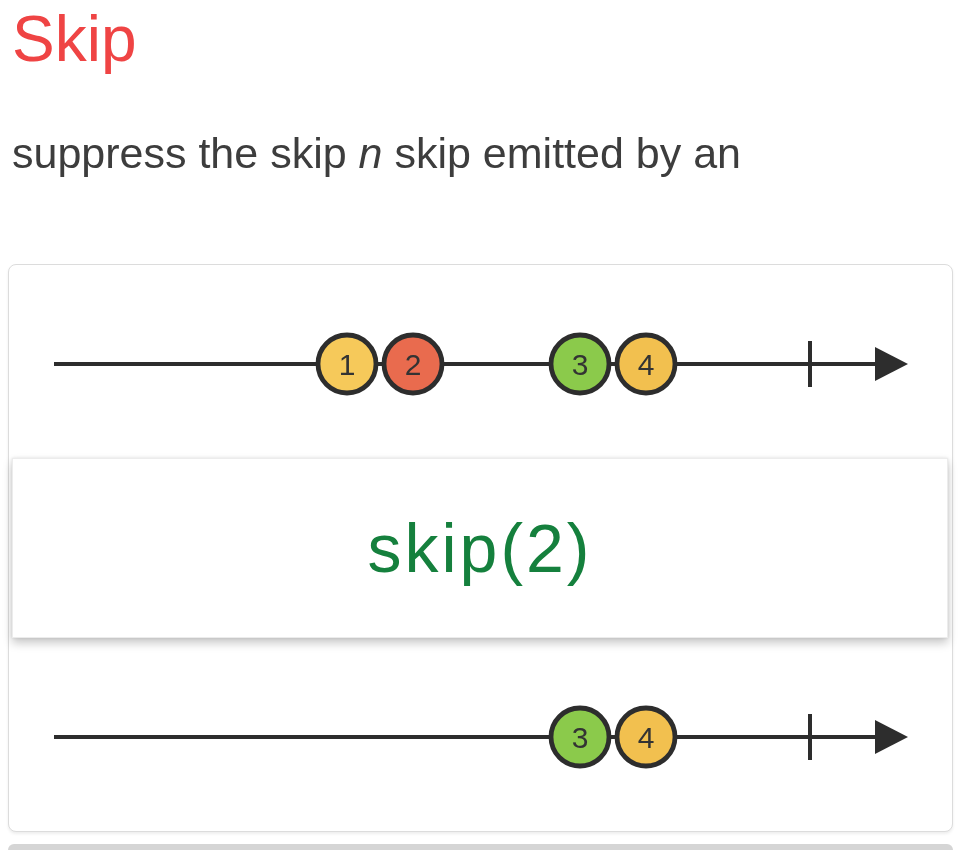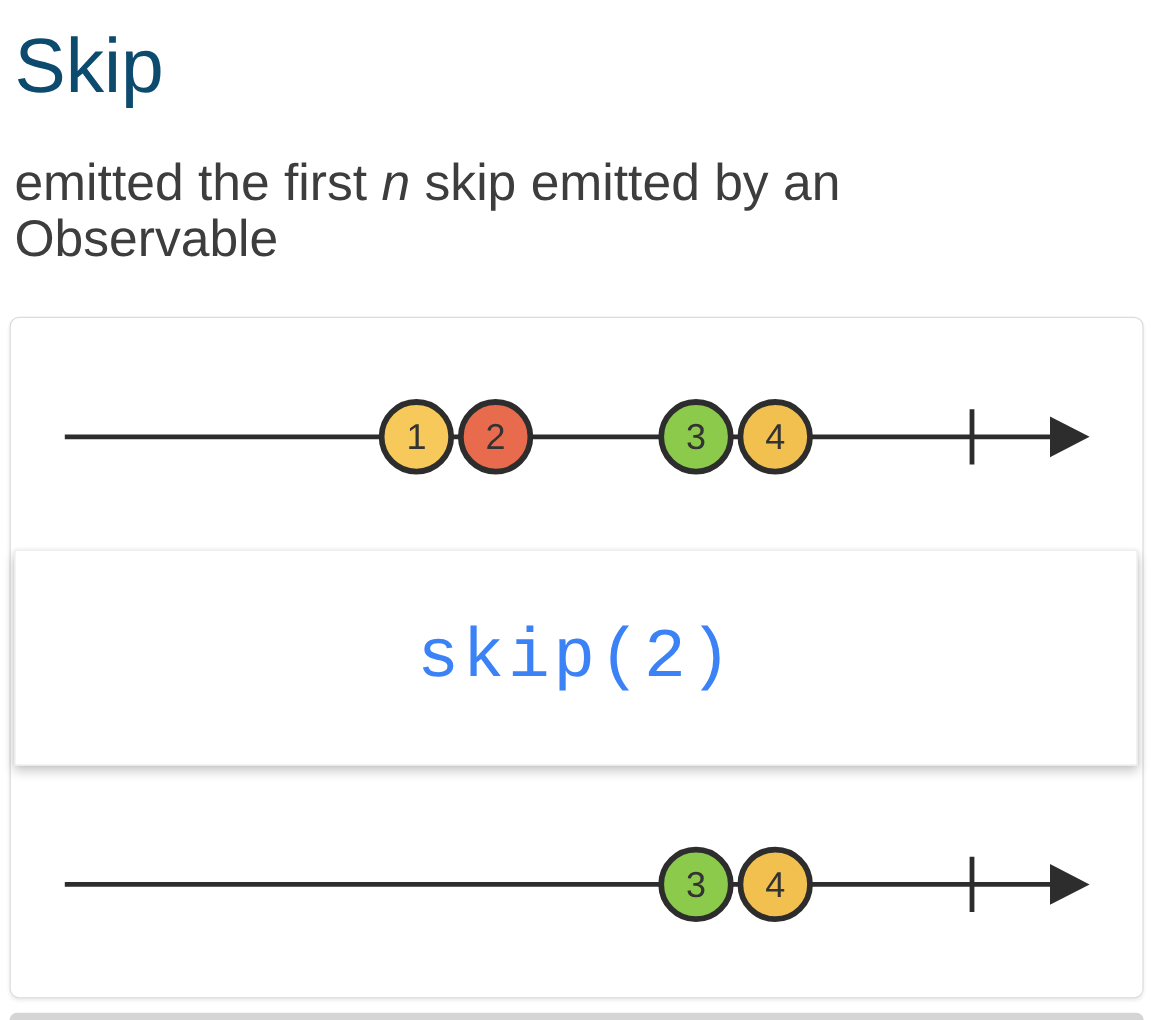--- a/index.html
+++ b/index.html
@@ -7,27 +7,27 @@
     padding: 0;
     width: 966px;
     height: 850px;
     background: #ffffff;
     font-family: "Liberation Sans", sans-serif;
     overflow: hidden;
     position: relative;
   }
   .page-title {
     position: absolute;
-    top: 20px;
+    top: 4px;
     left: 12px;
     margin: 0;
     font-size: 64px;
     line-height: 70px;
     font-weight: 400;
-    color: #0c4a6e;
+    color: #ef4444;
   }
   .page-subtitle {
     position: absolute;
     top: 130px;
     left: 12px;
     margin: 0;
     font-size: 43px;
     line-height: 46px;
     font-weight: 400;
     color: #3d3d3d;
@@ -61,41 +61,41 @@
     height: 178px;
     background: #ffffff;
     border: 1px solid #ececec;
     box-shadow: 0 5px 9px rgba(0,0,0,0.22), 0 0 3px rgba(0,0,0,0.10);
     display: flex;
     align-items: center;
     justify-content: center;
     z-index: 2;
   }
   .operator-box code {
-    font-family: Liberation Mono, monospace;
-    font-size: 58px;
+    font-family: Liberation Sans, sans-serif;
+    font-size: 68px;
     letter-spacing: 3px;
-    color: #3b82f6;
+    color: #15803d;
   }
   .next-card-edge {
     position: absolute;
     left: 8px;
     top: 844px;
     width: 945px;
     height: 8px;
     background: #d5d5d5;
     border-radius: 6px 6px 0 0;
   }
 </style>
 </head>
 <body>
 
 <h1 class="page-title">Skip</h1>
 
-<p class="page-subtitle"><span>emitted the first </span><em>n</em><span> skip emitted by an</span><br><span>Observable</span></p>
+<p class="page-subtitle"><span>suppress the skip </span><em>n</em><span> skip emitted by an</span><br></p>
 
 <div class="diagram-card">
   <svg class="stream stream-top" viewBox="0 0 943 193" xmlns="http://www.w3.org/2000/svg">
       <line x1="45" y1="99" x2="872" y2="99" stroke="#2d2d2d" stroke-width="4"></line>
       <line x1="801" y1="76" x2="801" y2="122" stroke="#2d2d2d" stroke-width="4"></line>
       <polygon points="866,82 899,99 866,116" fill="#2d2d2d"></polygon>
       <g>
         <circle cx="338" cy="99" r="29" fill="#f6c95a" stroke="#2d2d2d" stroke-width="4.8"></circle>
         <text x="338" y="109.5" text-anchor="middle" font-size="30" fill="#333333" font-family="&quot;Liberation Sans&quot;, sans-serif">1</text>
       </g>

